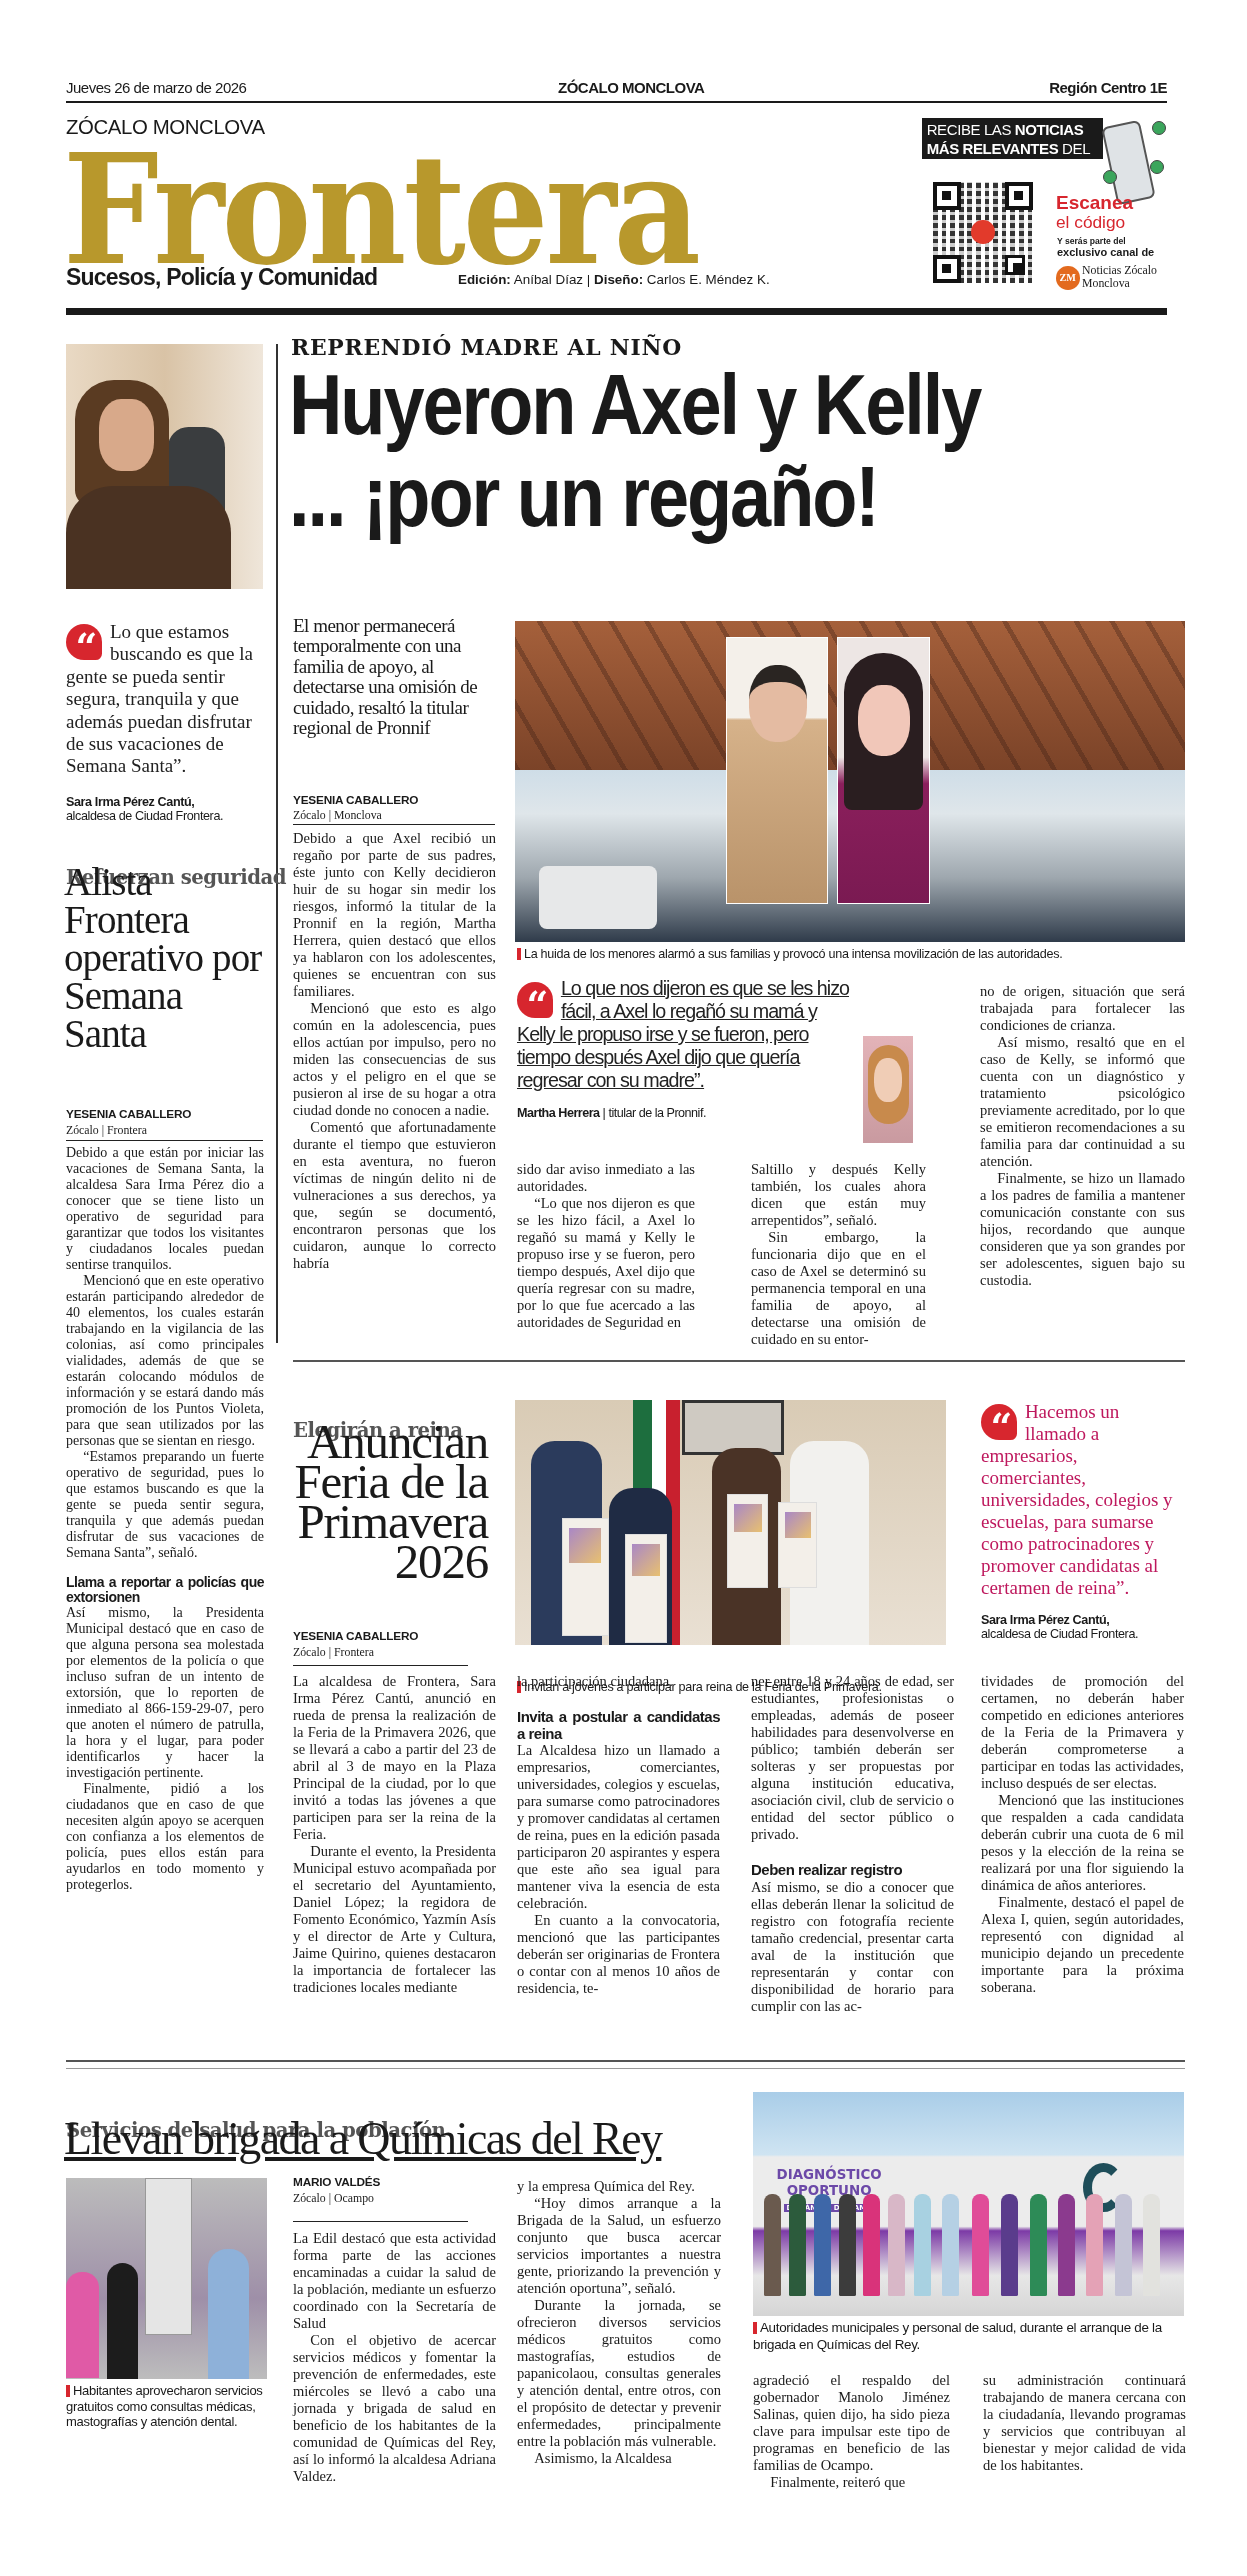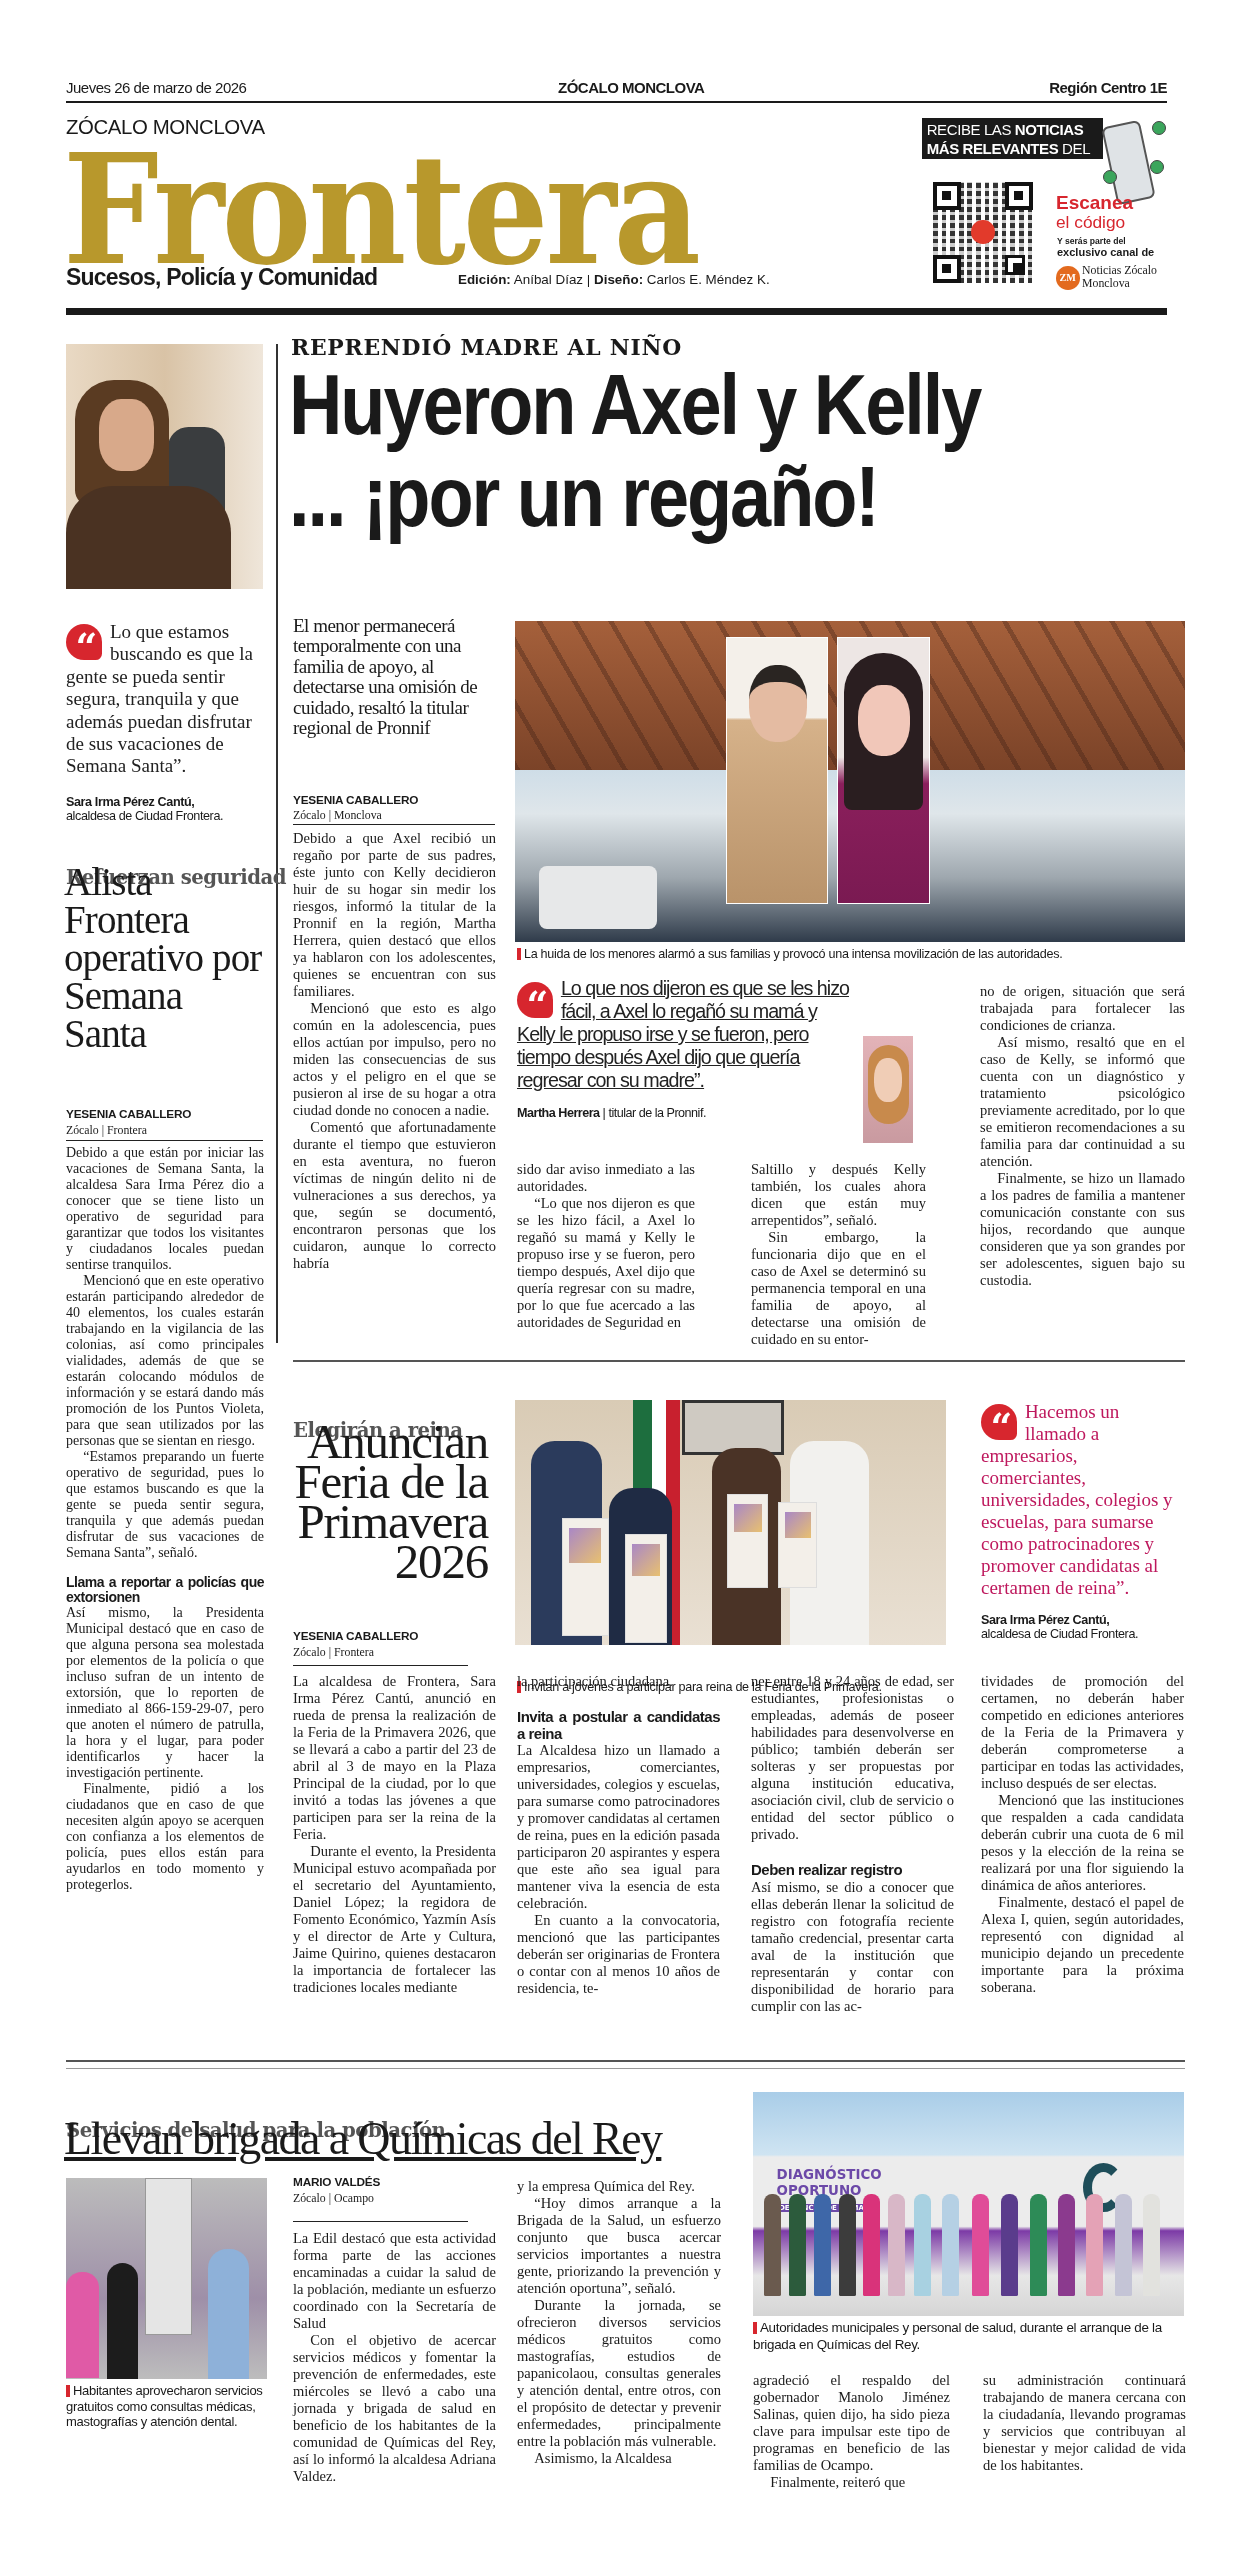--- a/index.html
+++ b/index.html
@@ -40,21 +40,21 @@
   .ad-small1 { position: absolute; left: 135px; top: 118px; font-size: 8.6px; font-weight: bold; }
   .ad-small2 { position: absolute; left: 135px; top: 128px; font-size: 11px; font-weight: bold; }
   .ad-zm { position: absolute; left: 134px; top: 148px; width: 23.6px; height: 23.6px; border-radius: 50%; background: #e36a1e; color: #fff; font-size: 10.2px; font-weight: bold; text-align: center; line-height: 23.6px; font-family: "Liberation Serif", serif; }
   .ad-brand { position: absolute; left: 160px; top: 146px; font-size: 11.8px; line-height: 12.6px; font-family: "Liberation Serif", serif; }
 
   
   .vrule { width: 1.6px; background: #333; }
   .hrule { height: 1.6px; background: #555; }
 
   
-  .photo { overflow: hidden; }
+  .photo { overflow: hidden; text-align: center; }
   .ph-mayor { left: 66px; top: 344px; width: 197px; height: 245px;
     background: linear-gradient(90deg, #e9d9c4 0%, #d9c3a6 50%, #efe6da 100%); }
   .ph-mayor .hair { position: absolute; left: 9.4px; top: 36px; width: 94px; height: 126px; background: #5a3b22; border-radius: 39px 39px 15.7px 15.7px; }
   .ph-mayor .face { position: absolute; left: 33px; top: 55px; width: 55px; height: 72px; background: #d8a98a; border-radius: 40%; }
   .ph-mayor .body { position: absolute; left: 0; top: 142px; width: 165px; height: 110px; background: #4a3222; border-radius: 47px 47px 0 0; }
   .ph-mayor .chair { position: absolute; left: 102px; top: 83px; width: 57px; height: 110px; background: #3a3d3f; border-radius: 20.4px; }
 
   .ph-main { left: 515px; top: 621px; width: 670px; height: 321px; background: linear-gradient(180deg, #b8714a 0%, #8a4d2f 35%, #c7d9e6 40%, #dfe6ea 60%, #9ea7ae 80%, #2f3b4a 100%); }
   .ph-main .bridge { position: absolute; left: 0; top: 0; width: 100%; height: 149px;
     background: repeating-linear-gradient(60deg, rgba(60,30,20,0.35) 0 4.7px, transparent 4.7px 31px), linear-gradient(180deg, #a5603b, #7b4328); }

